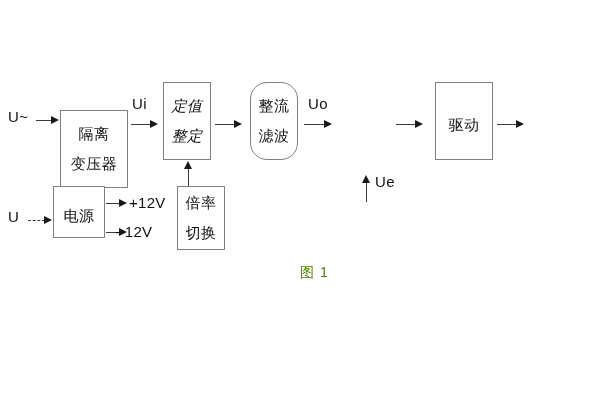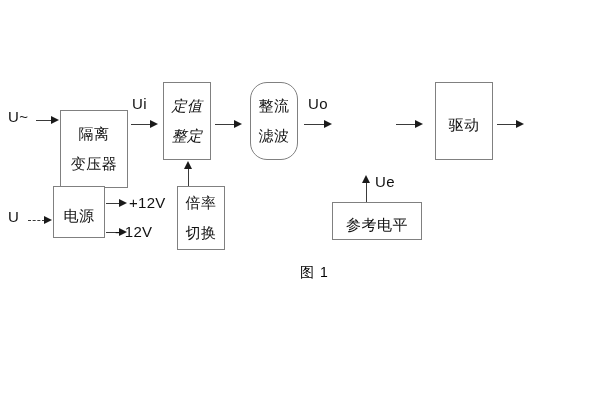--- a/index.html
+++ b/index.html
@@ -54,21 +54,21 @@
     font-size: 15px;
     white-space: nowrap;
     color: #111111;
     letter-spacing: 0.3px;
   }
 
   .caption {
     position: absolute;
     font-size: 14px;
     white-space: nowrap;
-    color: #000000;
+    color: #4d7c0f;
     letter-spacing: 1px;
   }
 
   
   .harrow, .varrow, .hline, .vline {
     position: absolute;
   }
   .hline {
     height: 0;
     border-top: 1.5px solid #3a3a3a;
@@ -162,23 +162,20 @@
   <div class="lbl" style="left:115px; top:223px;">- 12V</div>
 
   <div class="box" style="left:177px; top:186px; width:48px; height:64px;">
     <span class="line">倍率</span>
     <span class="line">切换</span>
   </div>
 
   <div class="vline" style="left:188px; top:168px; height:18px;"></div>
   <div class="head-u" style="left:184px; top:161px;"></div>
 
-  <div class="box single" style="left:332px; top:202px; width:90px; height:38px;">
-    <span class="line">参考电平</span>
-  </div>
 
   <div class="vline" style="left:366px; top:182px; height:20px;"></div>
   <div class="head-u" style="left:362px; top:175px;"></div>
   <div class="lbl" style="left:375px; top:173px;">Ue</div>
 
   <div class="caption" style="left:300px; top:264px;">图 1</div>
 
 </div>
 
 </body></html>

